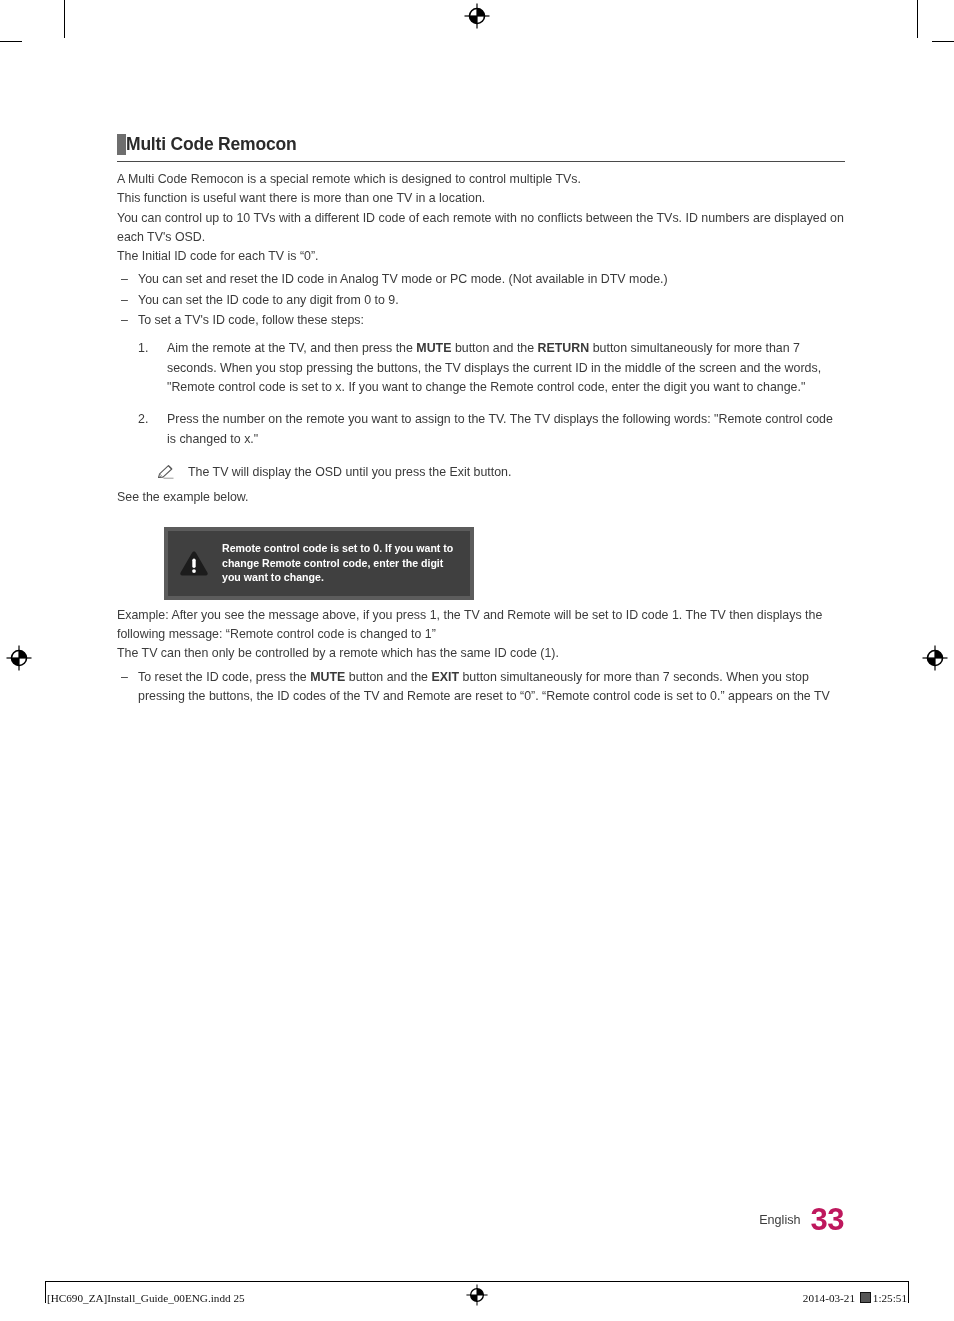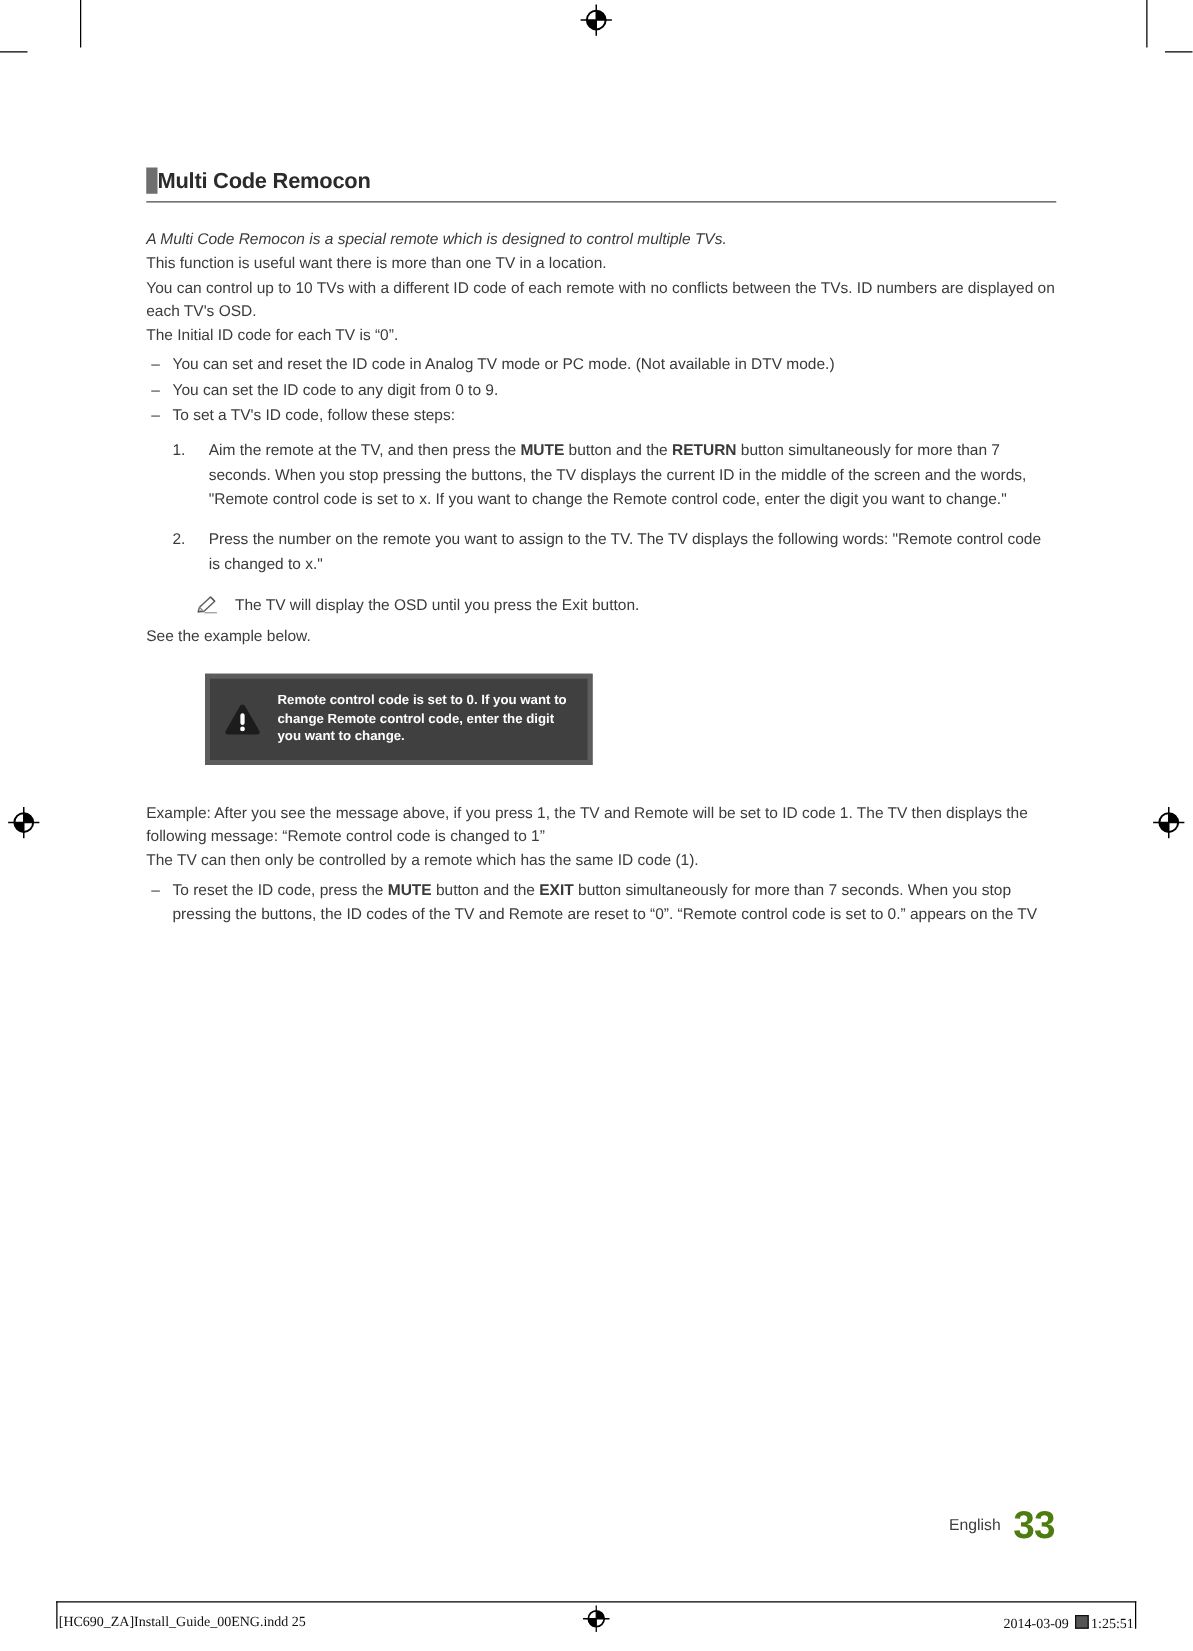--- a/index.html
+++ b/index.html
@@ -62,21 +62,21 @@
     line-height: 1;
   }
 
   
   .para {
     font-size: 12.4px;
     line-height: 19.3px;
     color: #3c3c3c;
     margin: 0;
   }
-  .intro { margin-top: 20px; font-style: italic; }
+  .intro { margin-top: 8px; }
 
   .dash-list {
     margin: 4px 0 0 0;
     padding: 0;
     list-style: none;
   }
   .dash-item {
     position: relative;
     padding-left: 21px;
     font-size: 12.4px;
@@ -146,39 +146,39 @@
     width: 30px;
     height: 27px;
   }
   .osd-text {
     color: #ffffff;
     font-size: 10.6px;
     font-weight: bold;
     line-height: 14.4px;
   }
 
-  .after-box { margin-top: 29px; }
+  .after-box { margin-top: 6px; }
 
   
   .page-footer {
     position: absolute;
     right: 110px;
     bottom: 83px;
     display: flex;
     align-items: center;
     gap: 10px;
   }
   .lang-label {
     font-size: 12.6px;
     color: #3c3c3c;
   }
   .page-number {
     font-size: 31px;
     font-weight: bold;
-    color: #4d7c0f;
+    color: #be185d;
     letter-spacing: -0.5px;
   }
 
   
   .slug {
     position: absolute;
     left: 0;
     bottom: 0;
     width: 954px;
     height: 40px;
@@ -367,18 +367,18 @@
       <svg width="22" height="22" viewBox="0 0 26 26">
         <circle cx="13" cy="13" r="7.5" fill="none" stroke="#000" stroke-width="1.6"></circle>
         <path d="M13 5.5 A7.5 7.5 0 0 1 20.5 13 L13 13 Z" fill="#000"></path>
         <path d="M13 20.5 A7.5 7.5 0 0 1 5.5 13 L13 13 Z" fill="#000"></path>
         <line x1="13" y1="0.5" x2="13" y2="25.5" stroke="#000" stroke-width="1.2"></line>
         <line x1="0.5" y1="13" x2="25.5" y2="13" stroke="#000" stroke-width="1.2"></line>
       </svg>
     </div>
 
     <div class="slug-date">
-      <span>2014-03-09</span>
+      <span>2014-03-21</span>
       <span class="missing-glyph"></span><span>1:25:51</span>
     </div>
   </div>
 
 </div>
 
 </body></html>

